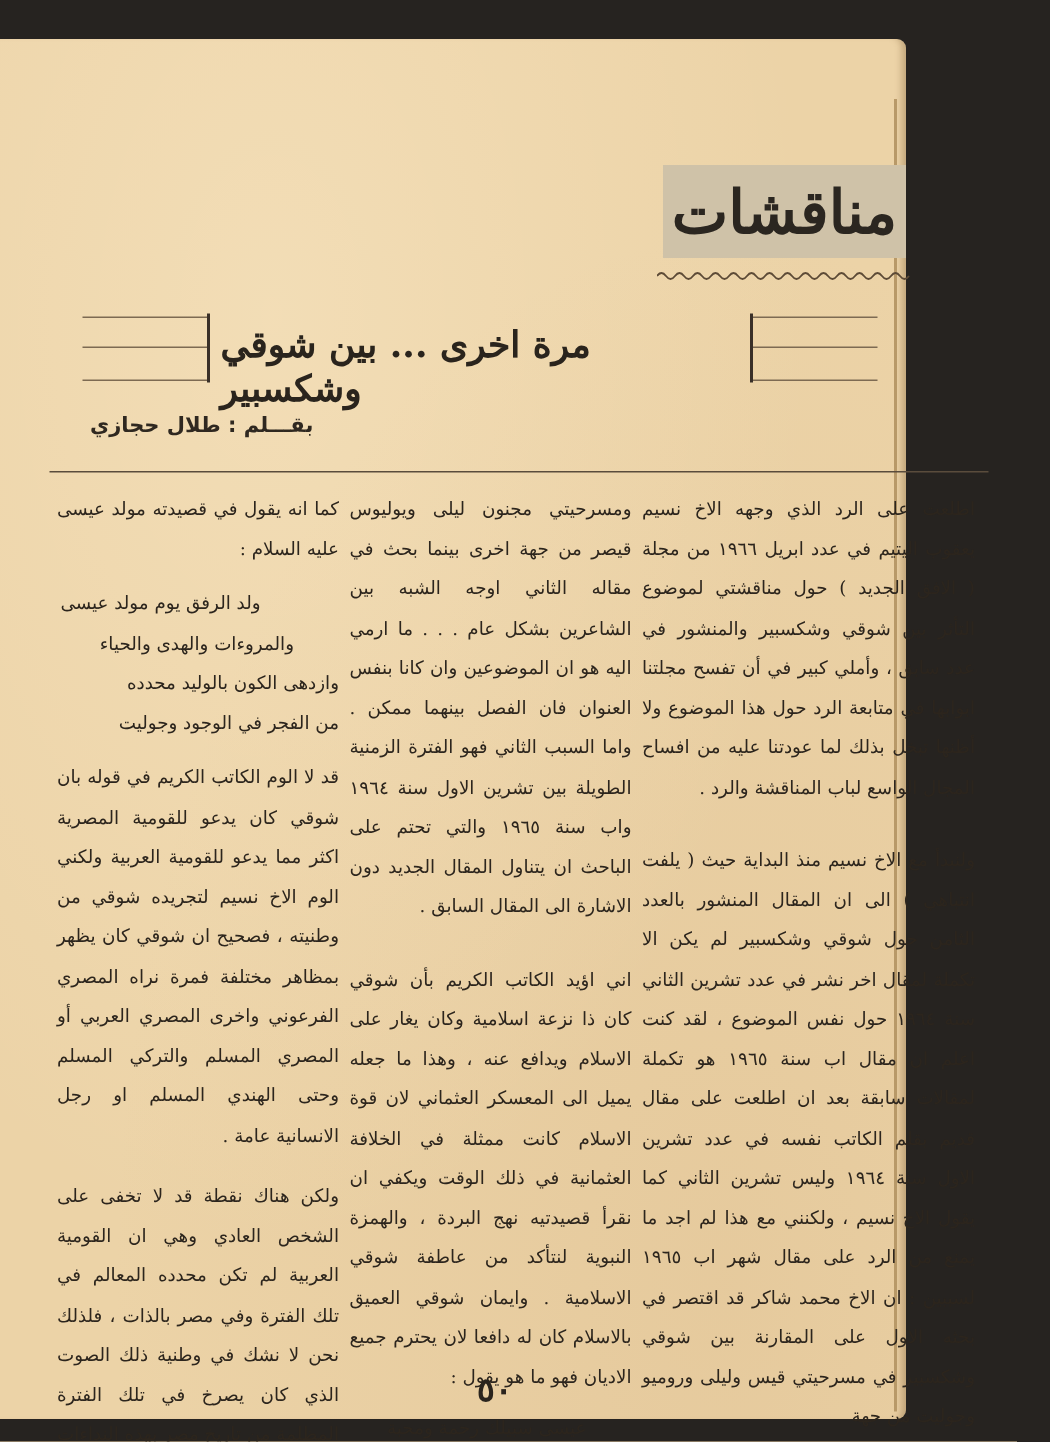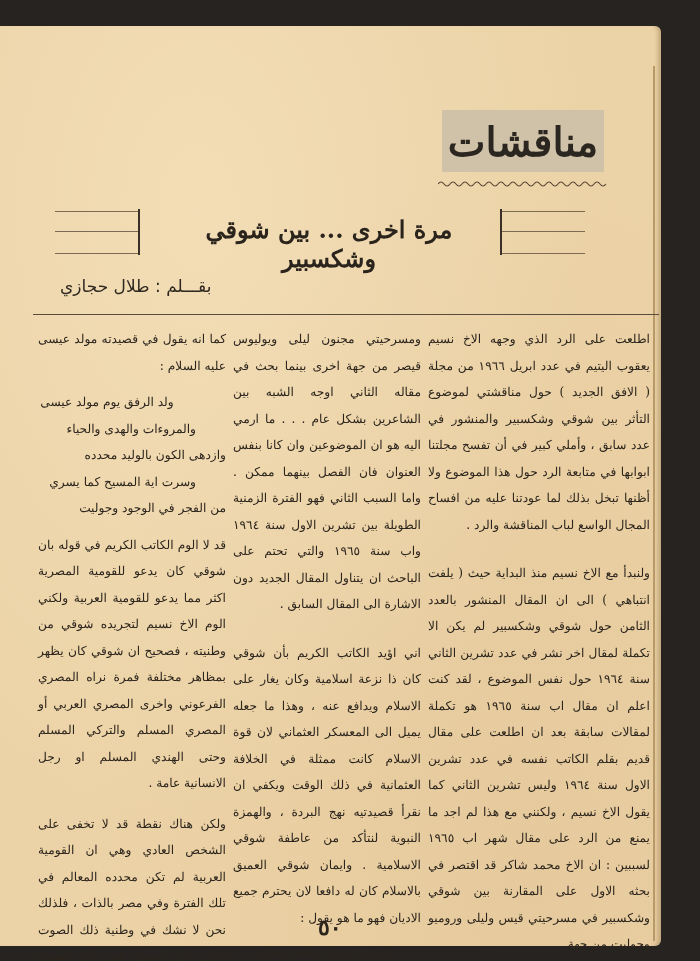--- a/index.html
+++ b/index.html
@@ -6,21 +6,21 @@
   body {
     width: 700px; height: 961px;
     background: #262320;
     position: relative;
     overflow: hidden;
     font-family: "DejaVu Sans", sans-serif;
   }
   .page {
     position: absolute;
     left: 0; top: 26px;
-    width: 661px; height: 920px;
+    width: 604px; height: 920px;
     background: #ecd3a7;
     background-image:
       radial-gradient(ellipse at 30% 20%, rgba(255,240,210,0.35), rgba(0,0,0,0) 60%),
       radial-gradient(ellipse at 80% 90%, rgba(200,160,110,0.18), rgba(0,0,0,0) 60%);
     border-top-right-radius: 6px;
     border-bottom-right-radius: 6px;
     box-shadow: inset -6px 0 4px -3px rgba(120,90,50,0.35);
   }
   .page-edge {
     position: absolute; top: 40px; right: 6px; width: 2px; height: 875px;
@@ -49,28 +49,28 @@
   .frame {
     position: absolute; top: 0; width: 85px; height: 46px;
   }
   .frame .h { position: absolute; left: 0; right: 0; height: 1px; background: #7d6a52; }
   .frame .v { position: absolute; top: 0; bottom: 0; width: 2px; background: #3a3028; }
   .frame-left { left: 0; }
   .frame-left .v { right: 0; }
   .frame-right { right: 0; }
   .frame-right .v { left: 0; }
   .article-title {
-    position: absolute; left: 113px; right: 95px; top: 6px;
-    text-align: center; direction: rtl;
+    position: absolute; left: 92px; right: 95px; top: 6px;
+    text-align: left; direction: rtl;
     font-family: "DejaVu Serif", serif;
     font-weight: bold; font-size: 24px; color: #2a241d;
   }
   .byline {
     position: absolute; left: 60px; top: 250px;
-    direction: rtl; font-size: 17px; font-weight: normal; color: #2f2820;
+    direction: rtl; font-size: 14px; font-weight: bold; color: #2f2820;
   }
   .rule {
     position: absolute; left: 33px; top: 288px; width: 626px; height: 1px; background: #5a4c3c;
   }
   .col {
     position: absolute; top: 300px;
     direction: rtl; text-align: justify;
     font-family: "DejaVu Serif", serif;
     font-size: 12.2px; line-height: 26.5px;
     color: #2c251d;
@@ -136,21 +136,20 @@
     <p class="verse i2">عيسى سبيلك رحمة ومحبة</p>
 
   </div>
 
   <div class="col col-left">
     <p>كما انه يقول في قصيدته مولد عيسى عليه السلام :</p>
     <div class="gap" style="height:10px"></div>
     <p class="verse in">ولد الرفق يوم مولد عيسى</p>
     <p class="verse i2">والمروءات والهدى والحياء</p>
     <p class="verse i1">وازدهى الكون بالوليد محدده</p>
-    <p class="verse i2">وسرت اية المسيح كما يسري</p>
     <p class="verse i1">من الفجر في الوجود وجوليت</p>
     <div class="gap" style="height:10px"></div>
     <p>قد لا الوم الكاتب الكريم في قوله بان شوقي كان يدعو للقومية المصرية اكثر مما يدعو للقومية العربية ولكني الوم الاخ نسيم لتجريده شوقي من وطنيته ، فصحيح ان شوقي كان يظهر بمظاهر مختلفة فمرة نراه المصري الفرعوني واخرى المصري العربي أو المصري المسلم والتركي المسلم وحتى الهندي المسلم او رجل الانسانية عامة .</p>
     <div class="gap" style="height:14px"></div>
     <p>ولكن هناك نقطة قد لا تخفى على الشخص العادي وهي ان القومية العربية لم تكن محدده المعالم في تلك الفترة وفي مصر بالذات ، فلذلك نحن لا نشك في وطنية ذلك الصوت الذي كان يصرخ في تلك الفترة المظلمة من تاريخ مصر بهذه النداءات .</p>
   </div>
 
   <div class="page-number">٥٠</div>
 </div>
 

